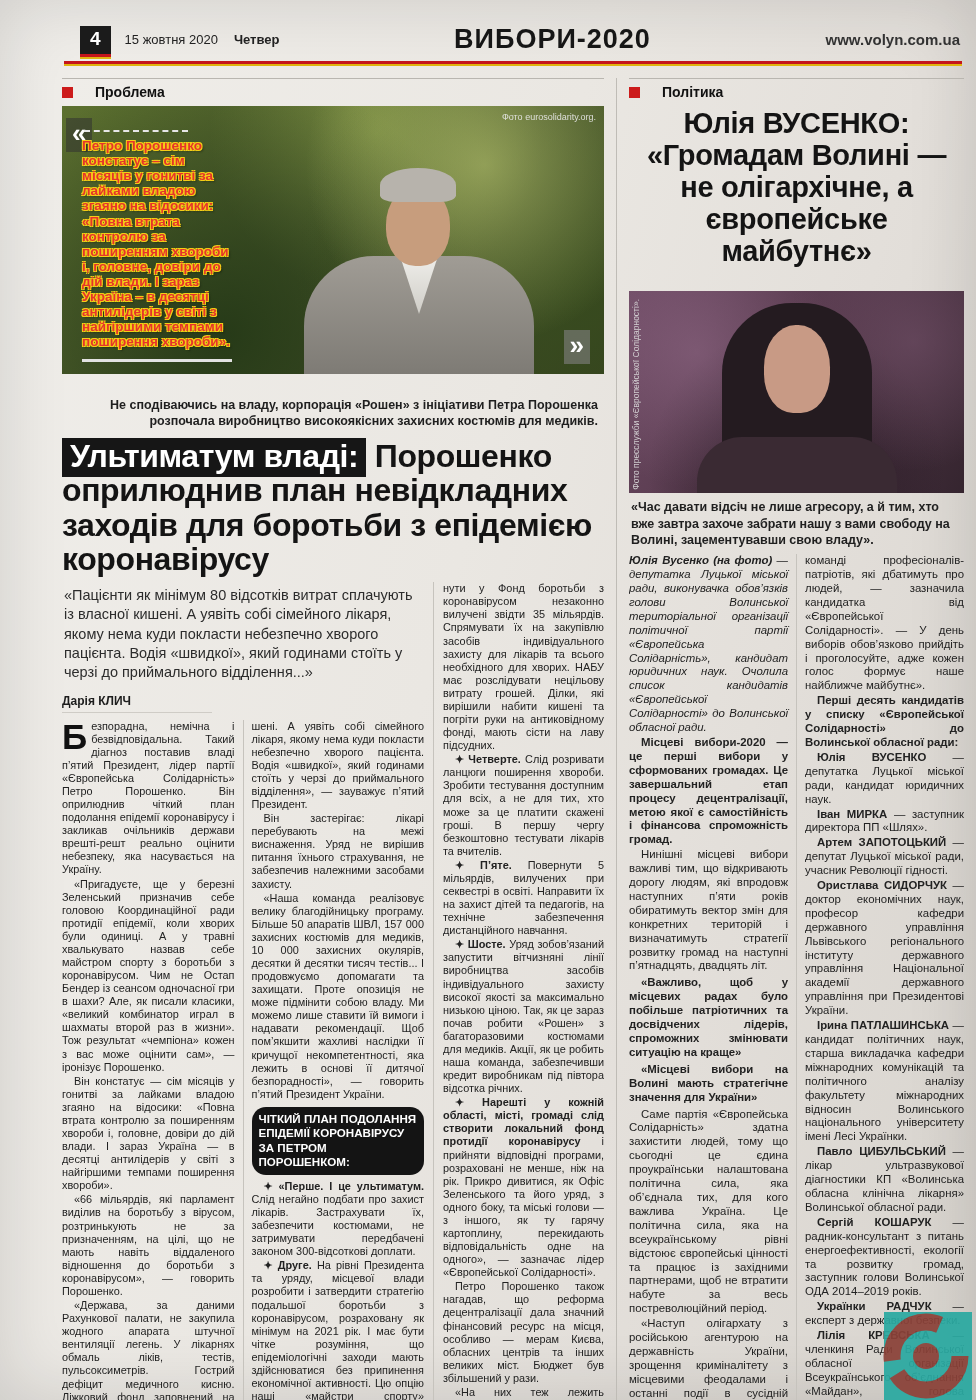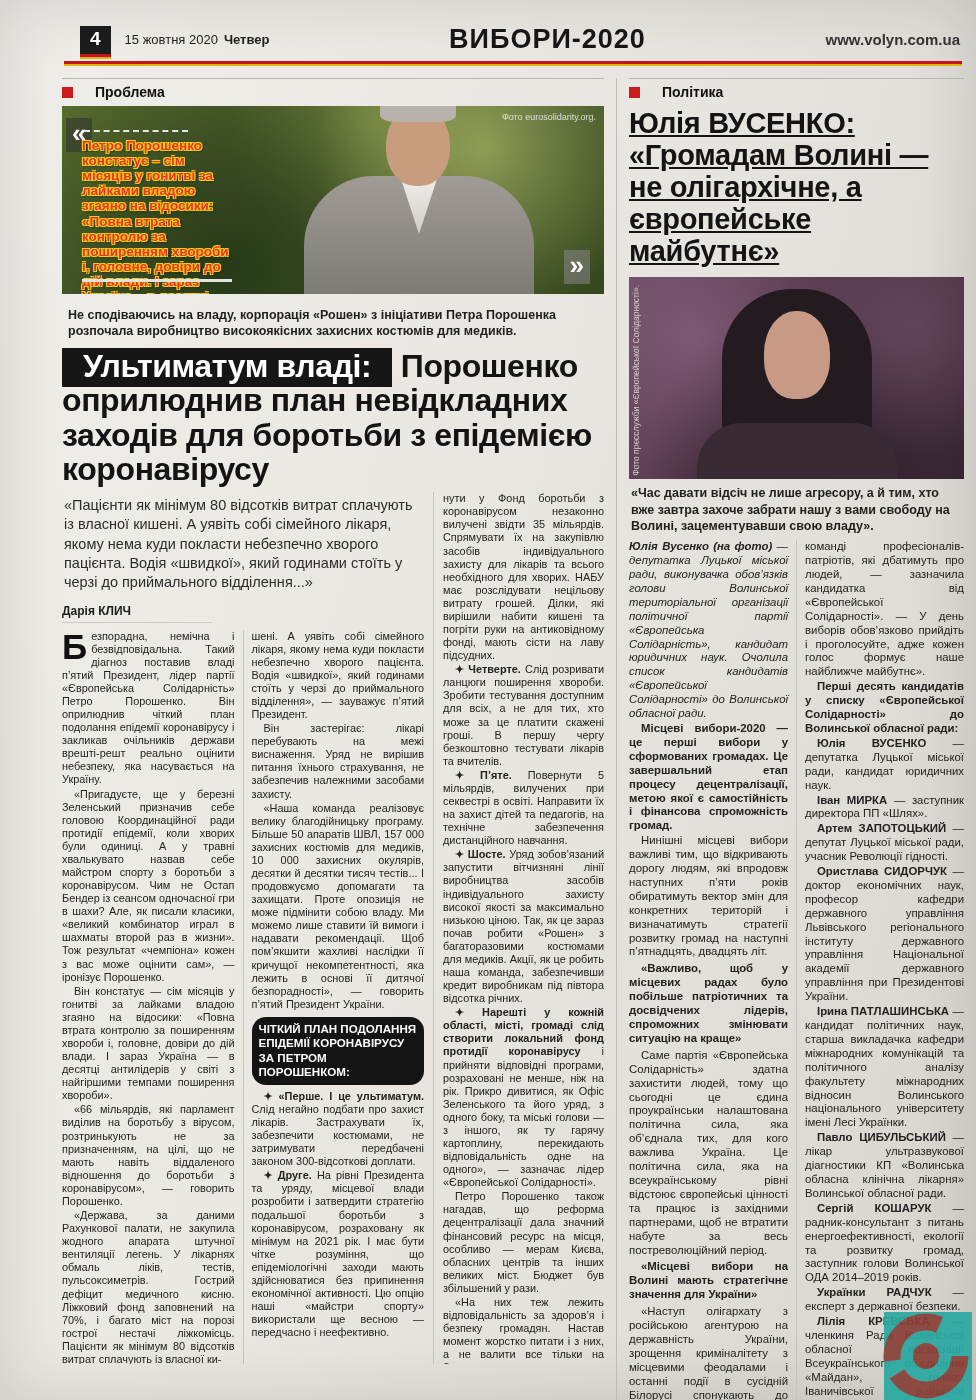--- a/index.html
+++ b/index.html
@@ -5,34 +5,34 @@
   html,body{margin:0;padding:0;background:#9a9791;}
   .page{position:relative;width:976px;height:1400px;overflow:hidden;
     background:linear-gradient(105deg,#f0eeea 0%,#eae7e2 45%,#e3dfda 70%,#d7d3cd 100%);
     font-family:"Liberation Sans",sans-serif;color:#1d1d1d;
     box-shadow:inset 0 0 70px rgba(0,0,0,.14);}
   
   .hdr{display:flex;align-items:center;gap:14px;margin:24px 16px 0 80px;}
   .pnum{background:#1b1b1b;color:#fff;font-weight:bold;font-size:19px;padding:2px 10px 4px;
     box-shadow:0 3px 0 #c4151c,0 5px 0 #dfb40f;}
   .hdate{font-size:13px;color:#222;}
-  .hdate b{margin-left:6px;}
+  .hdate b{margin-left:16px;}
   .masthead{flex:1;text-align:center;font-size:27px;font-weight:800;letter-spacing:1px;color:#161616;}
   .site{font-size:15px;font-weight:bold;color:#333;}
   .rule-red{height:3px;background:#c4151c;margin:6px 14px 0 64px;}
   .rule-yel{height:2px;background:#dfb40f;margin:0 14px 0 64px;}
   
   .content{display:flex;margin:12px 12px 0 62px;}
   .lsec{width:542px;padding-right:12px;border-right:1px solid #bfbcb6;}
   .rsec{flex:1;padding-left:12px;}
   .kick{display:flex;align-items:center;gap:22px;font-weight:bold;font-size:14px;
     border-top:1px solid #b9b6b0;padding-top:5px;color:#111;}
   .ksq{width:11px;height:11px;background:#cc1b1b;display:inline-block;}
   
-  .photo{position:relative;height:188px;margin-top:6px;overflow:hidden;
+  .photo{position:relative;height:268px;margin-top:6px;overflow:hidden;
     background:
      radial-gradient(circle at 78% 22%, rgba(205,215,125,.55), transparent 38%),
      radial-gradient(circle at 95% 65%, rgba(55,75,30,.85), transparent 52%),
      radial-gradient(circle at 30% 85%, rgba(35,55,22,.9), transparent 60%),
      radial-gradient(circle at 58% 10%, rgba(160,180,85,.55), transparent 42%),
      linear-gradient(135deg,#5c702f,#49592b 45%,#35411f);}
   .man{position:absolute;right:60px;bottom:0;width:250px;height:225px;}
   .man .body{position:absolute;bottom:0;left:10px;width:230px;height:118px;
     background:linear-gradient(#a09c95,#7e7b75);border-radius:70px 70px 0 0;}
   .man .shirt{position:absolute;bottom:60px;left:106px;width:38px;height:58px;
@@ -44,24 +44,24 @@
   .pcred{position:absolute;top:6px;right:8px;font-size:9px;color:#e9e9e9;opacity:.9;}
   .oq,.cq{position:absolute;font-weight:800;color:#fff;font-size:26px;line-height:1;
     padding:2px 6px 6px;background:rgba(50,50,50,.55);}
   .oq{left:4px;top:12px;}
   .cq{right:14px;bottom:10px;background:rgba(130,130,130,.6);}
   .pq-top{position:absolute;left:22px;top:24px;width:104px;border-top:2px dashed #e6e6e6;}
   .pq{position:absolute;left:20px;top:32px;width:150px;font-size:13.5px;line-height:1.12;
     font-weight:800;color:#e6352a;
     text-shadow:-1px -1px 0 #f5ce17,1px -1px 0 #f5ce17,-1px 1px 0 #f5ce17,1px 1px 0 #f5ce17,2px 2px 2px rgba(0,0,0,.35);}
   .pq-bot{position:absolute;left:20px;bottom:12px;width:150px;border-bottom:3px solid #e2e2e2;}
-  .lcap{font-size:12.5px;font-weight:bold;text-align:left;padding:14px 6px 2px;color:#1f1f1f;line-height:1.25;}
+  .lcap{font-size:12.5px;font-weight:bold;text-align:right;padding:24px 6px 2px;color:#1f1f1f;line-height:1.25;}
   
   .lhead{font-size:32px;font-weight:800;line-height:1.07;letter-spacing:-.4px;margin:8px 0 6px;color:#141414;}
-  .hl-box{background:#161616;color:#fff;padding:0 21px 3px;box-decoration-break:clone;-webkit-box-decoration-break:clone;}
+  .hl-box{background:#161616;color:#fff;padding:0 8px 3px;box-decoration-break:clone;-webkit-box-decoration-break:clone;}
   
   .lbody{display:flex;height:872px;overflow:hidden;margin-top:2px;}
   .l12{width:362px;}
   .lead{font-size:14.5px;line-height:1.33;color:#2c2c2c;padding:4px 6px 2px 2px;min-height:96px;}
   .byline{font-size:12px;font-weight:bold;margin:9px 0 7px;border-bottom:1px solid #cfccc6;padding-bottom:4px;width:150px;}
   .cols12{display:flex;height:740px;overflow:hidden;}
   .col1{width:50%;padding-right:8px;border-right:1px solid #c6c3bd;}
   .col2{width:50%;padding-left:8px;}
   .col3{flex:1;padding-left:9px;margin-left:9px;border-left:1px solid #c6c3bd;overflow:hidden;}
   
@@ -69,21 +69,21 @@
   .para.noind{text-indent:0;}
   .para .pl{font-weight:bold;}
   .para.i{font-style:italic;}
   .para.b{font-weight:bold;}
   .para.sub{margin:3px 0;}
   .para.dropcap{text-indent:0;}
   .dc{float:left;font-size:35px;line-height:.8;font-weight:bold;padding:3px 4px 0 0;color:#111;}
   .para.planbox{background:#141414;color:#fff;font-weight:bold;text-indent:0;text-align:left;
     padding:5px 7px;margin:6px 0 5px;font-size:11.6px;line-height:1.25;border-radius:14px;}
   
-  .rhead{font-size:29px;font-weight:800;line-height:1.1;letter-spacing:-.3px;margin:8px 0 10px;color:#141414;text-decoration:underline;}
+  .rhead{font-size:29px;font-weight:800;text-align:center;line-height:1.1;letter-spacing:-.3px;margin:8px 0 24px;color:#141414;}
   .photo2{position:relative;height:202px;overflow:hidden;
     background:
      radial-gradient(circle at 20% 30%, rgba(150,110,140,.5), transparent 45%),
      radial-gradient(circle at 85% 25%, rgba(120,85,110,.55), transparent 40%),
      radial-gradient(circle at 50% 90%, rgba(30,20,28,.8), transparent 60%),
      linear-gradient(120deg,#6d4a63,#573a4d 45%,#35252f);}
   .wmn{position:absolute;left:50%;transform:translateX(-50%);bottom:0;width:220px;height:190px;}
   .wmn .hair{position:absolute;left:35px;top:0;width:150px;height:190px;background:#241b20;border-radius:70px 70px 30px 30px;}
   .wmn .face{position:absolute;left:77px;top:22px;width:66px;height:88px;background:#c89a85;border-radius:48% 48% 44% 44%;}
   .wmn .body{position:absolute;left:10px;bottom:-6px;width:200px;height:62px;background:#3a2a33;border-radius:45px 45px 0 0;}
@@ -194,22 +194,22 @@
 
       <div class="rcap">«Час давати відсіч не лише агресору, а й тим, хто вже завтра захоче забрати нашу з вами свободу на Волині, зацементувавши свою владу».</div>
 
       <div class="rbody">
         <div class="rcol1">
 
         <p class="para i noind"><span class="pl">Юлія Вусенко (на фото)</span><span> — депутатка Луцької міської ради, виконувачка обов’язків голови Волинської територіальної організації політичної партії «Європейська Солідарність», кандидат юридичних наук. Очолила список кандидатів «Європейської Солідарності» до Волинської обласної ради.</span></p>
             <p class="para b"><span>Місцеві вибори-2020 — це перші вибори у сформованих громадах. Це завершальний етап процесу децентралізації, метою якої є самостійність і фінансова спроможність громад.</span></p>
             <p class="para"><span>Нинішні місцеві вибори важливі тим, що відкривають дорогу людям, які впродовж наступних п’яти років обиратимуть вектор змін для конкретних територій і визначатимуть стратегії розвитку громад на наступні п’ятнадцять, двадцять літ.</span></p>
             <p class="para b sub"><span>«Важливо, щоб у місцевих радах було побільше патріотичних та досвідчених лідерів, спроможних змінювати ситуацію на краще»</span></p>
+            <p class="para b sub"><span>«Місцеві вибори на Волині мають стратегічне значення для України»</span></p>
             <p class="para"><span>Саме партія «Європейська Солідарність» здатна захистити людей, тому що сьогодні це єдина проукраїнськи налаштована політична сила, яка об’єднала тих, для кого важлива Україна. Це політична сила, яка на всеукраїнському рівні відстоює європейські цінності та працює із західними партнерами, щоб не втратити набуте за весь постреволюційний період.</span></p>
-            <p class="para b sub"><span>«Місцеві вибори на Волині мають стратегічне значення для України»</span></p>
             <p class="para"><span>«Наступ олігархату з російською агентурою на державність України, зрощення криміналітету з місцевими феодалами і останні події в сусідній Білорусі спонукають до активних дій. Час давати відсіч не лише агресору, а й тим, хто вже завтра захоче забрати нашу з вами свободу на Волині, зацементувавши свою владу», — застерігає Юлія Вусенко.</span></p>
           </div>
         <div class="rcol2">
 
         <p class="para noind"><span>команді професіоналів-патріотів, які дбатимуть про людей, — зазначила кандидатка від «Європейської Солідарності». — У день виборів обов’язково прийдіть і проголосуйте, адже кожен голос формує наше найближче майбутнє».</span></p>
             <p class="para b"><span>Перші десять кандидатів у списку «Європейської Солідарності» до Волинської обласної ради:</span></p>
             <p class="para"><span class="pl">Юлія ВУСЕНКО</span><span> — депутатка Луцької міської ради, кандидат юридичних наук.</span></p>
             <p class="para"><span class="pl">Іван МИРКА</span><span> — заступник директора ПП «Шлях».</span></p>
             <p class="para"><span class="pl">Артем ЗАПОТОЦЬКИЙ</span><span> — депутат Луцької міської ради, учасник Революції гідності.</span></p>
             <p class="para"><span class="pl">Ористлава СИДОРЧУК</span><span> — доктор економічних наук, професор кафедри державного управління Львівського регіонального інституту державного управління Національної академії державного управління при Президентові України.</span></p>

